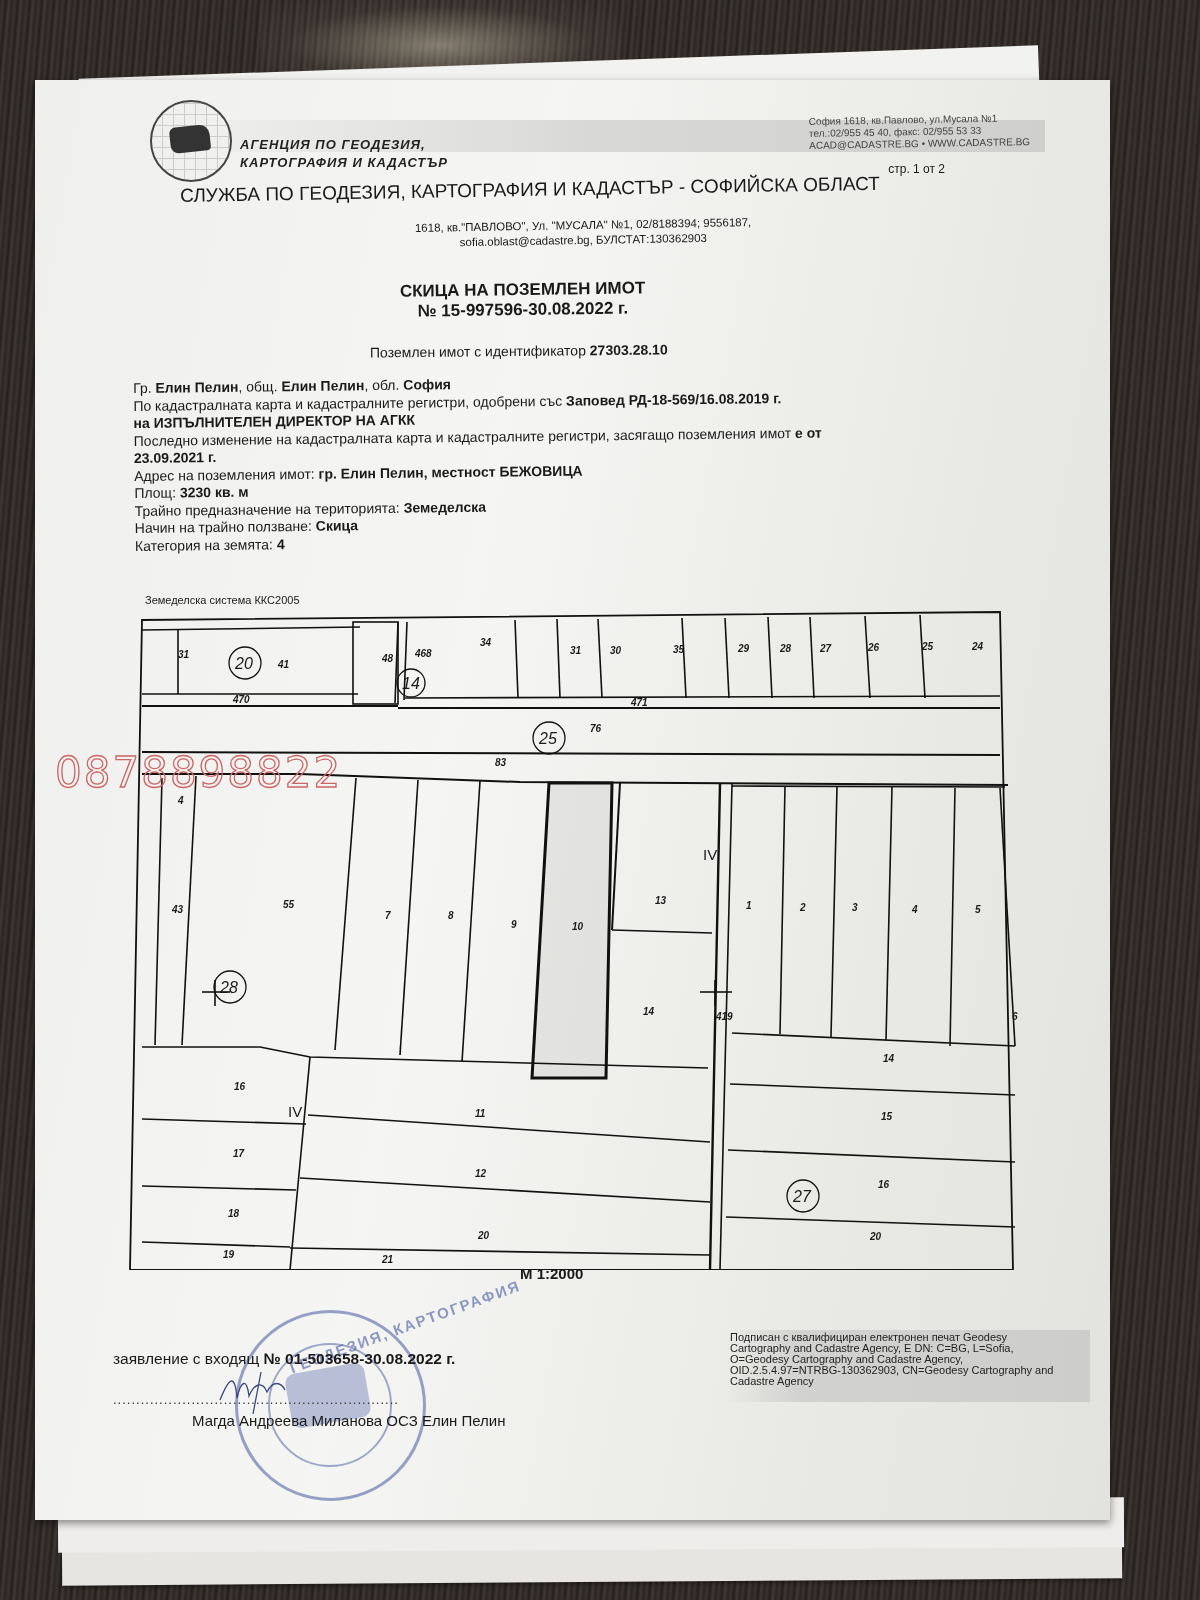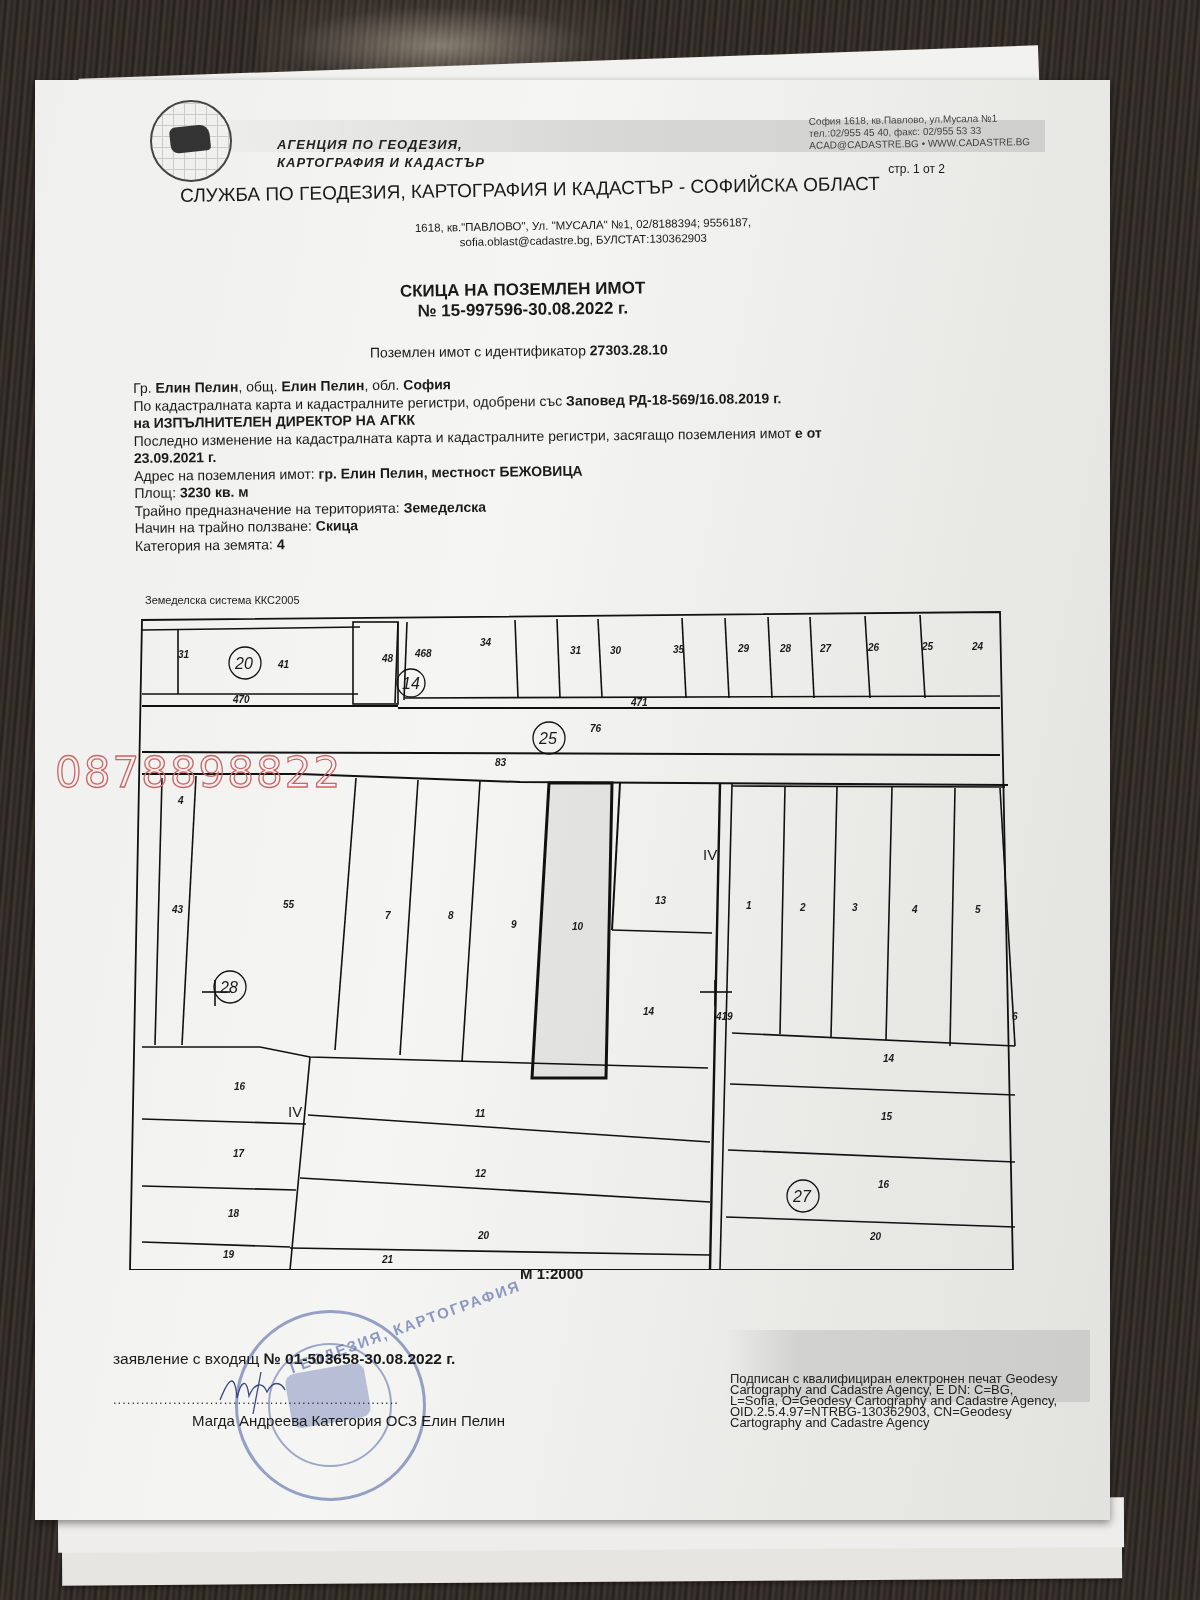--- a/index.html
+++ b/index.html
@@ -19,21 +19,21 @@
     position: absolute; left: 35px; top: 80px; width: 1075px; height: 1440px;
     background: linear-gradient(100deg, #efefed 0%, #f5f5f3 40%, #e9e9e6 75%, #e2e2df 100%);
     box-shadow: 0 3px 8px rgba(0,0,0,0.45);
   }
   .abs { position: absolute; white-space: nowrap; color: #1a1a1a; }
   .header-band { position: absolute; left: 110px; top: 40px; width: 900px; height: 32px; background: linear-gradient(90deg, rgba(210,210,208,0) 0%, #d8d8d6 50%, #cfcfcd 100%); }
   .logo { position: absolute; left: 115px; top: 20px; width: 78px; height: 78px; border-radius: 50%; border: 2px solid #444; background: #f0f0ee; overflow: hidden; }
   .logo .grid { position: absolute; inset: 0; border-radius: 50%;
     background: repeating-linear-gradient(0deg, transparent 0 10px, #888 10px 11px), repeating-linear-gradient(90deg, transparent 0 10px, #888 10px 11px); opacity: 0.35; }
   .logo .country { position: absolute; left: 18px; top: 24px; width: 40px; height: 26px; background: #333; border-radius: 6px 10px 4px 8px; transform: rotate(-6deg); }
-  .agency-name { left: 205px; top: 56px; font-size: 13px; font-style: italic; letter-spacing: 1px; font-weight: bold; line-height: 18px; color: #222; margin-left: 37px; }
+  .agency-name { left: 205px; top: 56px; font-size: 13px; font-style: italic; letter-spacing: 1px; font-weight: bold; line-height: 18px; color: #222; }
   .contact { right: 80px; top: 34px; font-size: 10px; line-height: 12px; color: #444; text-align: left; transform: rotate(-1deg); }
   .pagenum { right: 165px; top: 82px; font-size: 12px; }
   .service-title { left: 145px; top: 105px; font-size: 19px; transform: rotate(-1deg); transform-origin: left top; }
   .service-addr { left: 380px; top: 138px; font-size: 11.5px; line-height: 15px; text-align: center; transform: rotate(-1deg); }
   .doc-title { left: 365px; top: 200px; font-size: 17px; font-weight: bold; text-align: center; line-height: 20px; transform: rotate(-0.8deg); }
   .identifier { left: 335px; top: 263px; font-size: 14px; transform: rotate(-0.6deg); }
   .details { left: 98px; top: 300px; font-size: 14px; line-height: 17.5px; transform: rotate(-0.7deg); transform-origin: left top; }
   .details b { font-weight: bold; }
   .coord { left: 110px; top: 514px; font-size: 11px; }
   .map { position: absolute; left: 85px; top: 510px; }
@@ -43,21 +43,21 @@
   .stamp .inner { position: absolute; left: 30px; top: 30px; width: 120px; height: 120px; border-radius: 50%; border: 2px solid rgba(70,90,160,0.5); }
   .stamp .core { position: absolute; left: 50px; top: 55px; width: 80px; height: 55px; background: rgba(70,90,160,0.35); border-radius: 10px; transform: rotate(-10deg); }
   .stamp-text { position: absolute; left: 248px; top: 1238px; font-size: 15px; font-weight: bold; letter-spacing: 2px; color: rgba(70,90,160,0.6); transform: rotate(-20deg); }
   .footer-sketch { left: 78px; top: 1268px; font-size: 15.5px; line-height: 22px; }
   .footer-sketch b { font-weight: bold; }
   .dots { left: 78px; top: 1312px; font-size: 13px; letter-spacing: 1px; color: #333; }
   .signature { position: absolute; left: 180px; top: 1290px; width: 90px; height: 30px; border-bottom: 1px solid transparent; }
   .signature svg { overflow: visible; }
   .signer { left: 157px; top: 1332px; font-size: 15px; }
   .esign { position: absolute; left: 690px; top: 1250px; width: 365px; height: 72px; background: linear-gradient(90deg, rgba(200,200,198,0) 0%, #d2d2d0 20%, #cdcdcb 100%); }
-  .esign-text { left: 695px; top: 1252px; font-size: 13px; line-height: 11px; color: #222; white-space: normal; width: 335px; margin-top: 41px; }
+  .esign-text { left: 695px; top: 1252px; font-size: 11px; line-height: 11px; color: #222; white-space: normal; width: 335px; }
   .map text { font-family: "Liberation Sans", sans-serif; font-style: italic; font-weight: bold; font-size: 10px; fill: #1a1a1a; }
   .map text.circ { font-style: italic; font-weight: normal; font-size: 16px; }
   .map text.roman { font-style: normal; font-weight: normal; font-size: 15px; }
 </style>
 </head>
 <body>
 
 <div class="glare"></div>
 <div class="sheet-under3"></div>
 <div class="sheet-under2"></div>
@@ -257,19 +257,19 @@
 
   <div class="abs footer-sketch">
     <div><span>заявление с входящ </span><b>№ 01-503658-30.08.2022 г.</b></div>
   </div>
   <div class="abs dots">..............................................................</div>
   <div class="signature">
     <svg width="90" height="40">
         <path d="M5 30 C15 5, 20 5, 22 28 C26 10, 32 8, 34 26 C40 12, 48 12, 52 22 C58 10, 66 12, 70 20 M46 2 L38 44" stroke="#3a4a80" stroke-width="1.3" fill="none"></path>
       </svg>
   </div>
-  <div class="abs signer">Магда Андреева Категория ОСЗ Елин Пелин</div>
+  <div class="abs signer">Магда Андреева Миланова ОСЗ Елин Пелин</div>
 
   <div class="esign"></div>
   <div class="abs esign-text">Подписан с квалифициран електронен печат Geodesy Cartography and Cadastre Agency, E DN: C=BG, L=Sofia, O=Geodesy Cartography and Cadastre Agency, OID.2.5.4.97=NTRBG-130362903, CN=Geodesy Cartography and Cadastre Agency</div>
 </div>
 
 <div class="phone-watermark">0878898822</div>
 
 </body></html>

